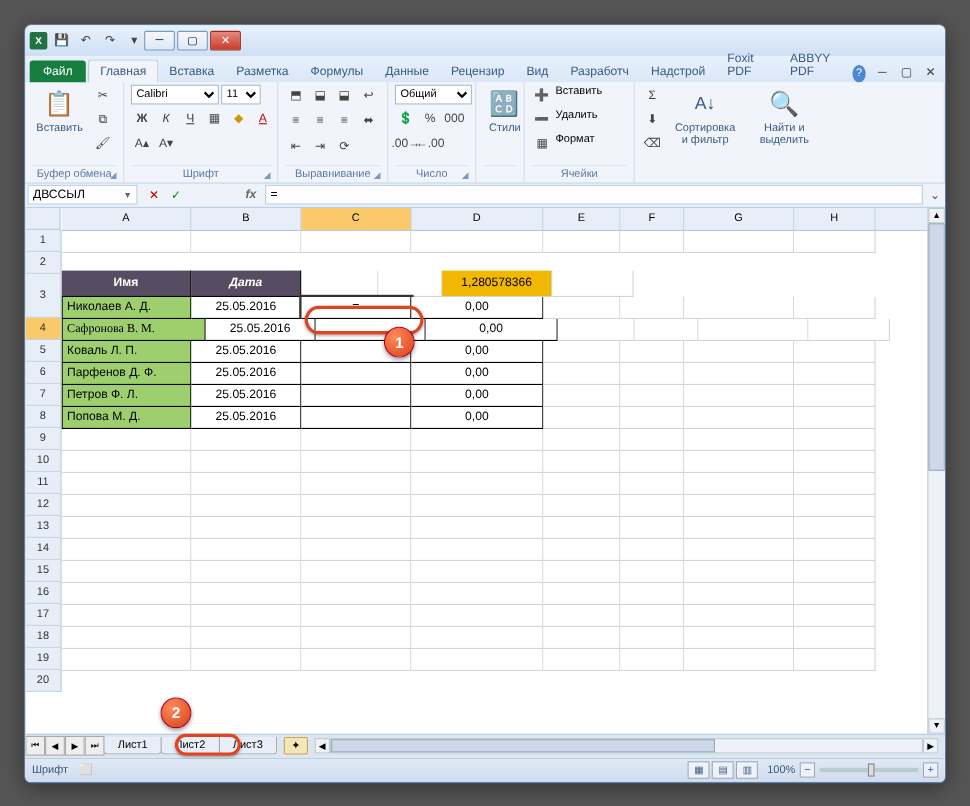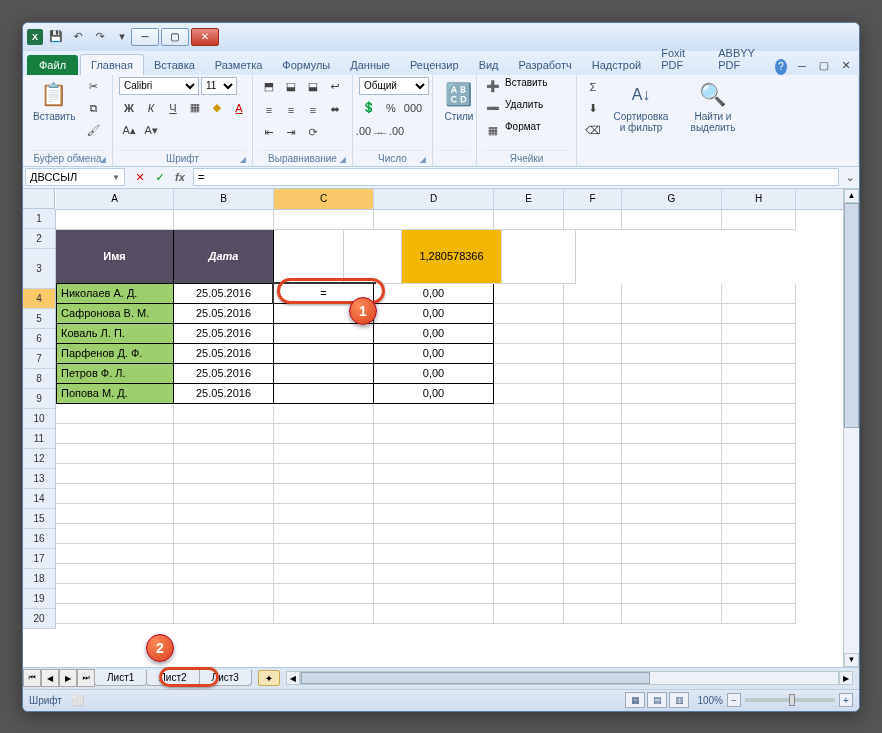--- a/index.html
+++ b/index.html
@@ -28,36 +28,36 @@
 .big-ico { width:32px; height:32px; display:flex; align-items:center; justify-content:center; font-size:22px; }
 .small-row { display:flex; gap:2px; }
 .small-btn { width:20px; height:20px; border:1px solid transparent; display:flex; align-items:center; justify-content:center; font-size:11px; color:#444; cursor:pointer; }
 .sel { height:18px; font-size:10px; border:1px solid #abc; background:#fff; }
 .col { display:flex; flex-direction:column; gap:2px; }
 .formula-bar { height:22px; border-bottom:1px solid #b8cce0; display:flex; align-items:center; font-size:11px; background:#eef3fa; }
 .name-box { width:100px; background:#fff; border:1px solid #b8cce0; margin:0 2px; padding:2px 4px; display:flex; justify-content:space-between; align-items:center; }
 .name-box .dd { font-size:8px; color:#666; cursor:pointer; }
 .fb-btns { display:flex; gap:2px; padding:0 4px; }
 .fb-btn { width:18px; height:18px; display:flex; align-items:center; justify-content:center; cursor:pointer; color:#555; }
-.fx { font-style:italic; font-weight:bold; color:#666; }
+.fx { font-style:italic; font-weight:bold; color:#666;margin-left:48px; }
 .formula-input { flex:1; background:#fff; border:1px solid #b8cce0; padding:2px 4px; margin-right:2px; }
 .grid-area { flex:1; display:flex; overflow:hidden; position:relative; }
 .row-hdrs { background:#e8eef7; border-right:1px solid #b8c8dc; }
 .hdr-cell { border-bottom:1px solid #c8d4e4; font-size:10px; text-align:center; color:#333; display:flex; align-items:center; justify-content:center; }
 .corner { width:32px; height:20px; background:#e8eef7; border-right:1px solid #b8c8dc; border-bottom:1px solid #b8c8dc; cursor:pointer; }
 .col-hdrs { display:flex; background:#e8eef7; border-bottom:1px solid #b8c8dc; }
 .ch { border-right:1px solid #c8d4e4; height:20px; font-size:10px; display:flex; align-items:center; justify-content:center; cursor:pointer; }
 .rh { width:32px; height:20px; cursor:pointer; }
 .rh.tall { height:40px; }
 .rh.active { background:#f9c96a; }
 .ch.active { background:#f9c96a; }
 .grid-body { position:relative; }
 .grid-row { display:flex; }
 .cell { height:20px; border-right:1px solid #d4d4d4; border-bottom:1px solid #d4d4d4; font-size:11px; padding:0 4px; display:flex; align-items:center; background:#fff; overflow:hidden; }
-.cell.tall { height:54px; }
+.cell.tall { height:24px;margin-top:16px; }
 .thdr { background:#574d63; color:#fff; font-weight:bold; justify-content:center; border-right:1px solid #000; border-bottom:1px solid #000; }
 .tname { background:#9dcf6e; border:1px solid #000; border-top:none; }
 .tdata { border:1px solid #000; border-top:none; border-left:none; justify-content:center; }
 .tdata.r { justify-content:center; }
 .gcell { background:#f2b700; justify-content:center; }
 .editing { outline:2px solid #333; background:#fff; justify-content:center; }
 .red-ring { position:absolute; border:3px solid #d42; border-radius:14px; pointer-events:none; box-shadow:0 1px 3px rgba(0,0,0,.4); }
 .callout { position:absolute; width:28px; height:28px; border-radius:50%; background:radial-gradient(circle at 35% 30%,#ff8a5a,#d8401a); border:1px solid #a02; color:#fff; font-weight:bold; display:flex; align-items:center; justify-content:center; font-size:14px; box-shadow:0 2px 4px rgba(0,0,0,.4); pointer-events:none; }
 .sheet-bar { height:22px; background:#dce6f2; border-top:1px solid #b8cce0; display:flex; align-items:center; font-size:10px; position:relative; }
 .sheet-nav { display:flex; }
@@ -321,21 +321,21 @@
             <div class="cell tname" style="width: 118px;">Николаев А. Д.</div>
             <div class="cell tdata" style="width: 100px;">25.05.2016</div>
             <div class="cell tdata editing" style="width: 100px;">=</div>
             <div class="cell tdata r" style="width: 120px;">0,00</div>
             <div class="cell" style="width: 70px;"></div>
             <div class="cell" style="width: 58px;"></div>
             <div class="cell" style="width: 100px;"></div>
             <div class="cell" style="width: 74px;"></div>
           </div>
           <div class="grid-row">
-            <div class="cell tname" style="width: 118px;">Сафронова В. М.</div>
+            <div class="cell tname" style="width: 131px; font-family: Liberation Serif, serif;">Сафронова В. М.</div>
             <div class="cell tdata" style="width: 100px;">25.05.2016</div>
             <div class="cell tdata" style="width: 100px;"></div>
             <div class="cell tdata r" style="width: 120px;">0,00</div>
             <div class="cell" style="width: 70px;"></div>
             <div class="cell" style="width: 58px;"></div>
             <div class="cell" style="width: 100px;"></div>
             <div class="cell" style="width: 74px;"></div>
           </div>
           <div class="grid-row">
             <div class="cell tname" style="width: 118px;">Коваль Л. П.</div>

